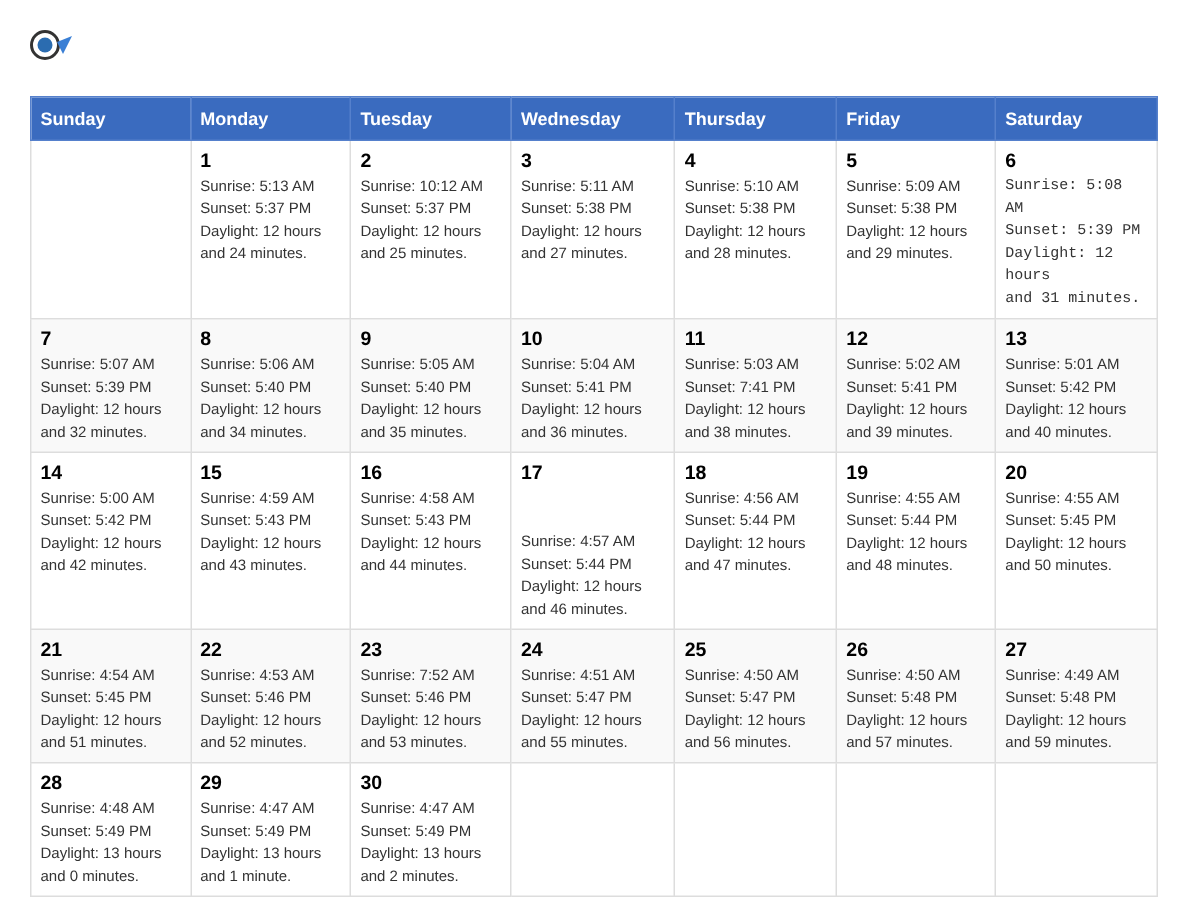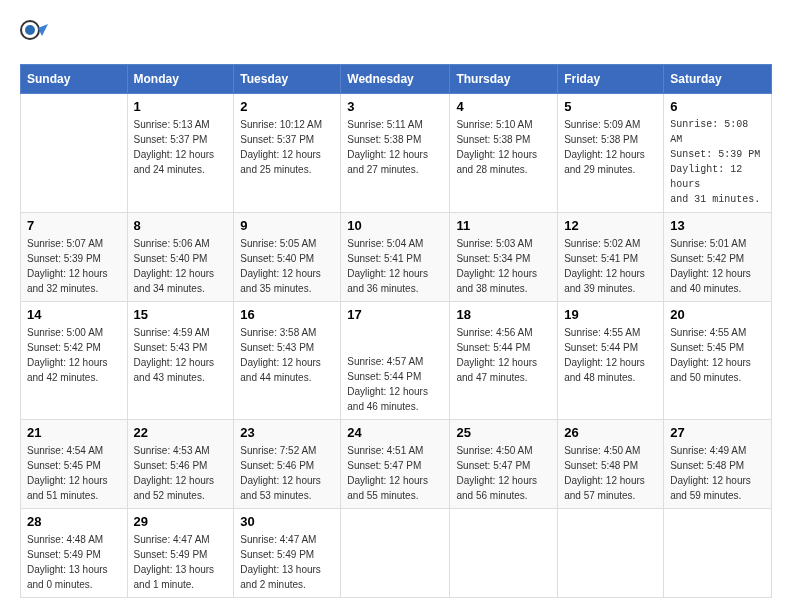--- a/index.html
+++ b/index.html
@@ -201,21 +201,21 @@
         <td>
           <span class="day-num">10</span>
           <div class="day-info" style="white-space: pre-line;">Sunrise: 5:04 AM
 Sunset: 5:41 PM
 Daylight: 12 hours
 and 36 minutes.</div>
         </td>
         <td>
           <span class="day-num">11</span>
           <div class="day-info" style="white-space: pre-line;">Sunrise: 5:03 AM
-Sunset: 5:34 PM
+Sunset: 7:41 PM
 Daylight: 12 hours
 and 38 minutes.</div>
         </td>
         <td>
           <span class="day-num">12</span>
           <div class="day-info" style="white-space: pre-line;">Sunrise: 5:02 AM
 Sunset: 5:41 PM
 Daylight: 12 hours
 and 39 minutes.</div>
         </td>
@@ -237,21 +237,21 @@
         </td>
         <td>
           <span class="day-num">15</span>
           <div class="day-info" style="white-space: pre-line;">Sunrise: 4:59 AM
 Sunset: 5:43 PM
 Daylight: 12 hours
 and 43 minutes.</div>
         </td>
         <td>
           <span class="day-num">16</span>
-          <div class="day-info" style="white-space: pre-line;">Sunrise: 3:58 AM
+          <div class="day-info" style="white-space: pre-line;">Sunrise: 4:58 AM
 Sunset: 5:43 PM
 Daylight: 12 hours
 and 44 minutes.</div>
         </td>
         <td>
           <span class="day-num">17</span>
           <div class="day-info" style="white-space: pre-line; margin-top: 32px;">Sunrise: 4:57 AM
 Sunset: 5:44 PM
 Daylight: 12 hours
 and 46 minutes.</div>

